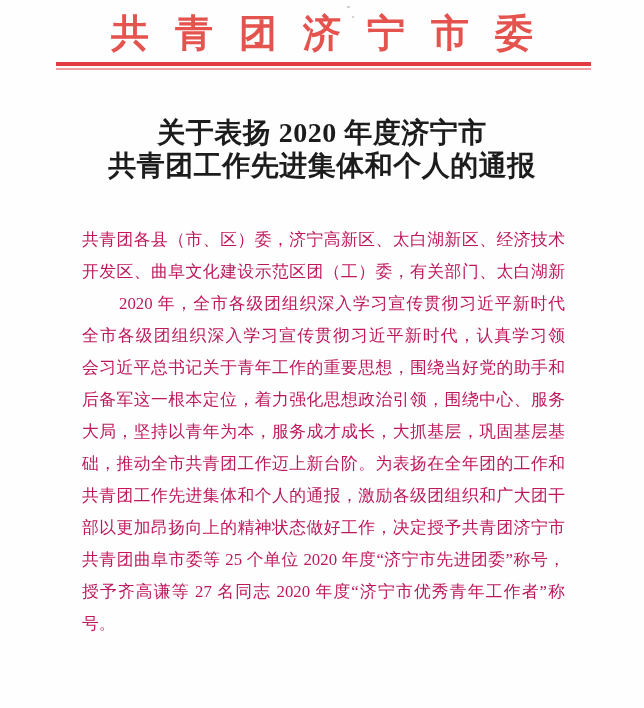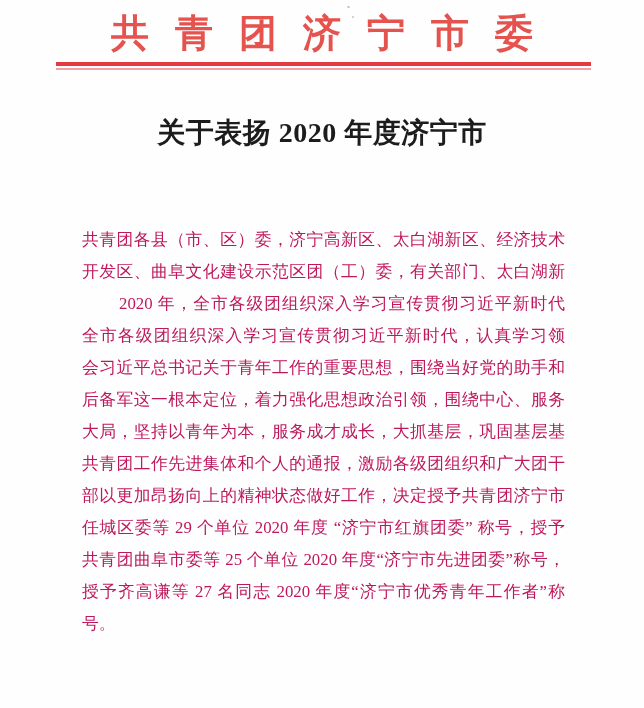--- a/index.html
+++ b/index.html
@@ -100,31 +100,32 @@
 
   <div class="org-name">共青团济宁市委</div>
 
   <div class="letterhead-rule">
     <div class="rule-thick"></div>
     <div class="rule-thin"></div>
   </div>
 
   <div class="doc-title">
     <div>关于表扬 2020 年度济宁市</div>
+    <div>共青团工作先进集体和个人的通报</div>
   </div>
 
   <div class="doc-body">
     <div class="line">共青团各县（市、区）委，济宁高新区、太白湖新区、经济技术</div>
     <div class="line">开发区、曲阜文化建设示范区团（工）委，有关部门、太白湖新区</div>
     <div class="line indent">2020 年，全市各级团组织深入学习宣传贯彻习近平新时代</div>
     <div class="line">全市各级团组织深入学习宣传贯彻习近平新时代，认真学习领</div>
     <div class="line">会习近平总书记关于青年工作的重要思想，围绕当好党的助手和</div>
     <div class="line">后备军这一根本定位，着力强化思想政治引领，围绕中心、服务</div>
     <div class="line">大局，坚持以青年为本，服务成才成长，大抓基层，巩固基层基</div>
+    <div class="line">础，推动全市共青团工作迈上新台阶。为表扬在全年团的工作和</div>
     <div class="line">共青团工作先进集体和个人的通报，激励各级团组织和广大团干</div>
     <div class="line">部以更加昂扬向上的精神状态做好工作，决定授予共青团济宁市</div>
-    <div class="line">任城区委等 29 个单位 2020 年度 “济宁市红旗团委” 称号，授予</div>
     <div class="line">共青团曲阜市委等 25 个单位 2020 年度“济宁市先进团委”称号，</div>
     <div class="line">授予齐高谦等 27 名同志 2020 年度“济宁市优秀青年工作者”称</div>
     <div class="line plain">号。</div>
   </div>
 
 </div>
 
 </body></html>

